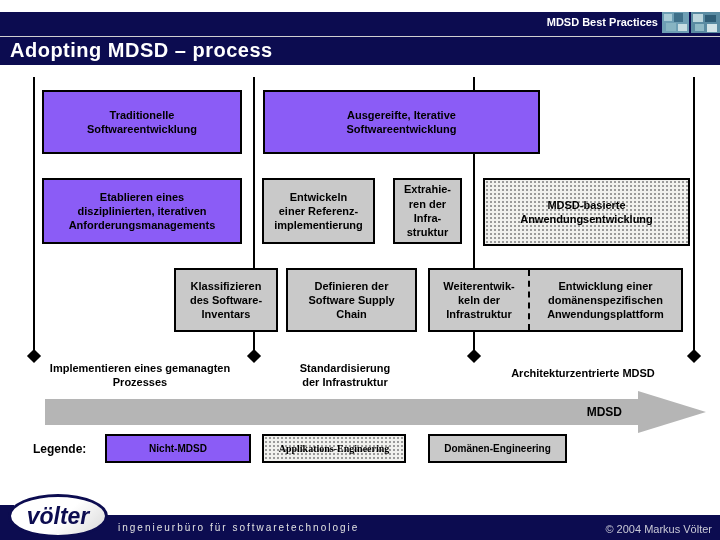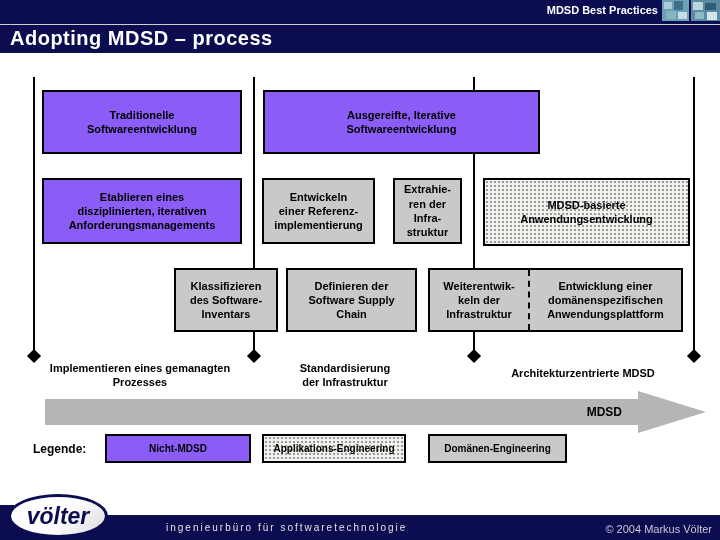--- a/index.html
+++ b/index.html
@@ -5,21 +5,21 @@
   * { margin: 0; padding: 0; box-sizing: border-box; }
   html, body { background: #555; }
   #slide {
     position: relative;
     width: 720px; height: 540px;
     background: #ffffff;
     overflow: hidden;
     font-family: "Liberation Sans", "DejaVu Sans", sans-serif;
   }
   
-  .header { position: absolute; left: 0; top: 0; width: 720px; height: 53px; background: #0c0c50; }
+  .header { position: absolute; left: 0; top: 12px; width: 720px; height: 53px; background: #0c0c50; }
   .header-divider { position: absolute; left: 0; top: 24px; width: 720px; height: 1px; background: #cfcfcf; }
   .badge { position: absolute; top: 4px; right: 62px; color: #ffffff; font-weight: bold; font-size: 11px; }
   .header-photo { position: absolute; top: 0; right: 0; width: 58px; height: 21px; }
   .slide-title {
     position: absolute; left: 10px; top: 27px;
     color: #ffffff; font-weight: bold; font-size: 20px; letter-spacing: 0.5px;
   }
   
   .vline { position: absolute; top: 77px; width: 2px; height: 275px; background: #000; z-index: 1; }
   .diamond { position: absolute; width: 10px; height: 10px; background: #000; transform: rotate(45deg); z-index: 2; }
@@ -68,35 +68,36 @@
     position: absolute; top: 434px; height: 29px; z-index: 2;
     border: 2px solid #000;
     display: flex; align-items: center; justify-content: center;
     font-weight: bold; font-size: 10px; color: #000;
   }
   .legend-box.white { background: #8b5cf6; }
   .legend-box.dotted {
     background-color: #f1f1ee;
     background-image: radial-gradient(#9a9a9a 0.8px, rgba(0,0,0,0) 0.9px);
     background-size: 4px 4px;
+    font-family: Liberation Serif, serif;
   }
   .legend-box.gray { background: #c9c9c9; }
   
   .footer-bar { position: absolute; left: 0; top: 515px; width: 720px; height: 25px; background: #0c0c50; }
   .logo-square { position: absolute; left: 0; top: 505px; width: 14px; height: 22px; background: #0c0c50; z-index: 3; }
   .logo-ellipse {
     position: absolute; left: 8px; top: 494px; width: 100px; height: 44px; z-index: 4;
     background: linear-gradient(135deg, #ffffff 55%, #d8d8d8 100%);
     border: 3px solid #0c0c50; border-radius: 50%;
     display: flex; align-items: center; justify-content: center;
     color: #0c0c50; font-weight: bold; font-style: italic; font-size: 23px;
   }
   .footer-tagline {
     position: absolute; left: 118px; top: 522px; z-index: 4;
-    color: #e2e2e2; font-size: 10px; letter-spacing: 2px; margin-left: 48px;
+    color: #e2e2e2; font-size: 10px; letter-spacing: 2px;
   }
   .footer-url {
     position: absolute; left: 372px; top: 522px; z-index: 4;
     color: #e2e2e2; font-size: 10px; letter-spacing: 2px; font-weight: bold; margin-top: 28px;
   }
   .footer-copyright {
     position: absolute; right: 8px; top: 523px; z-index: 4;
     color: #c9c9d6; font-size: 11px;
   }
 </style>

